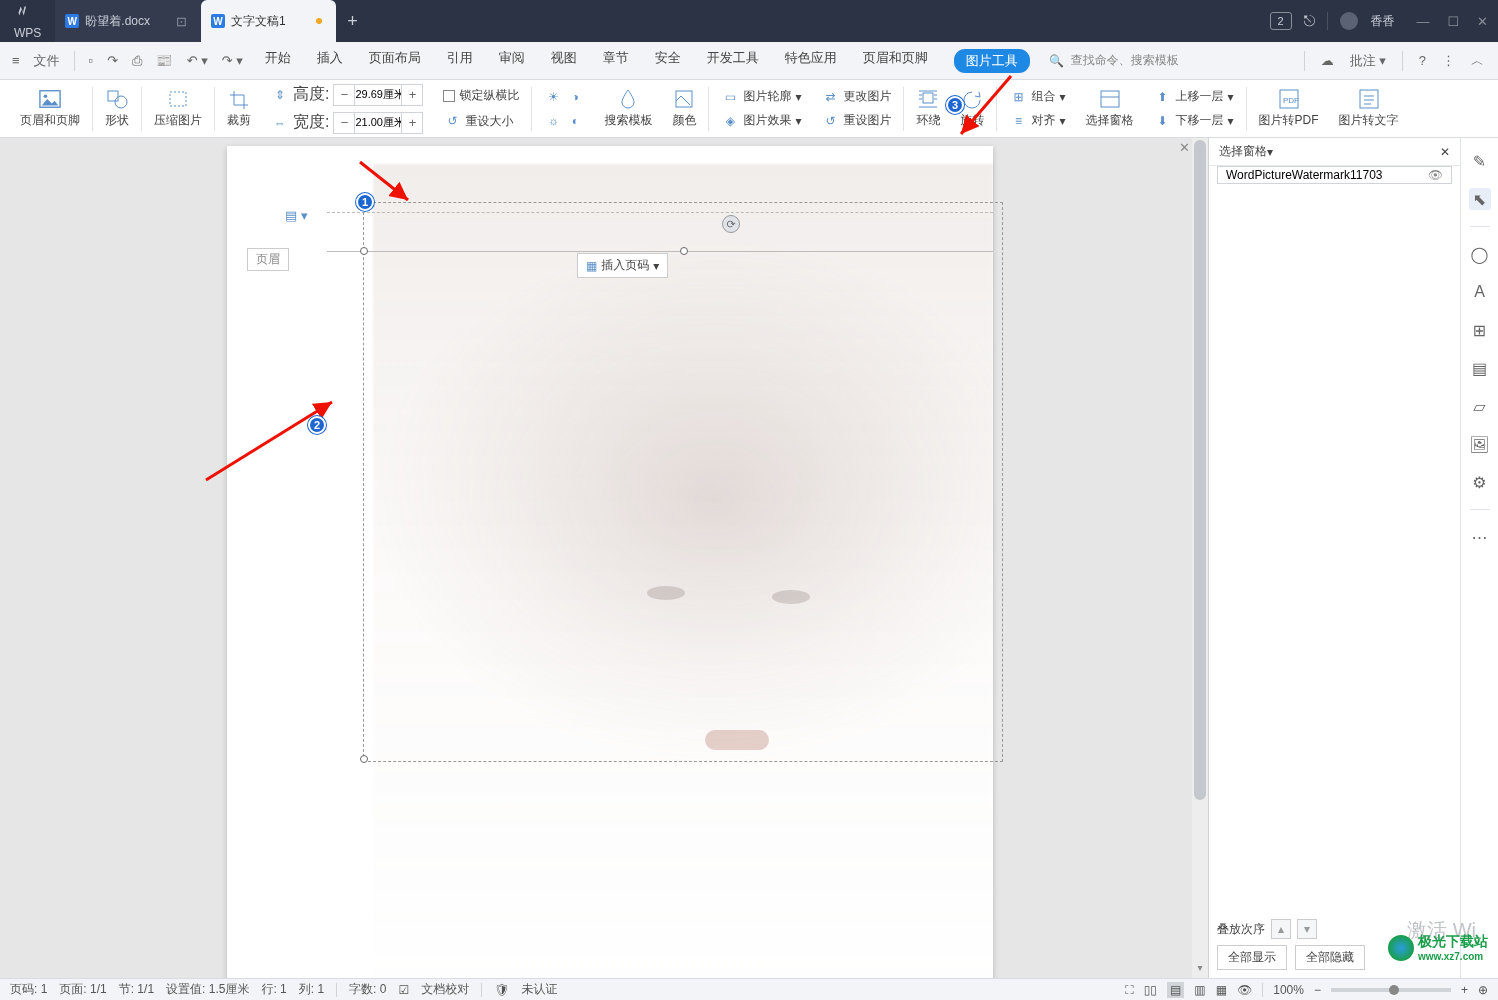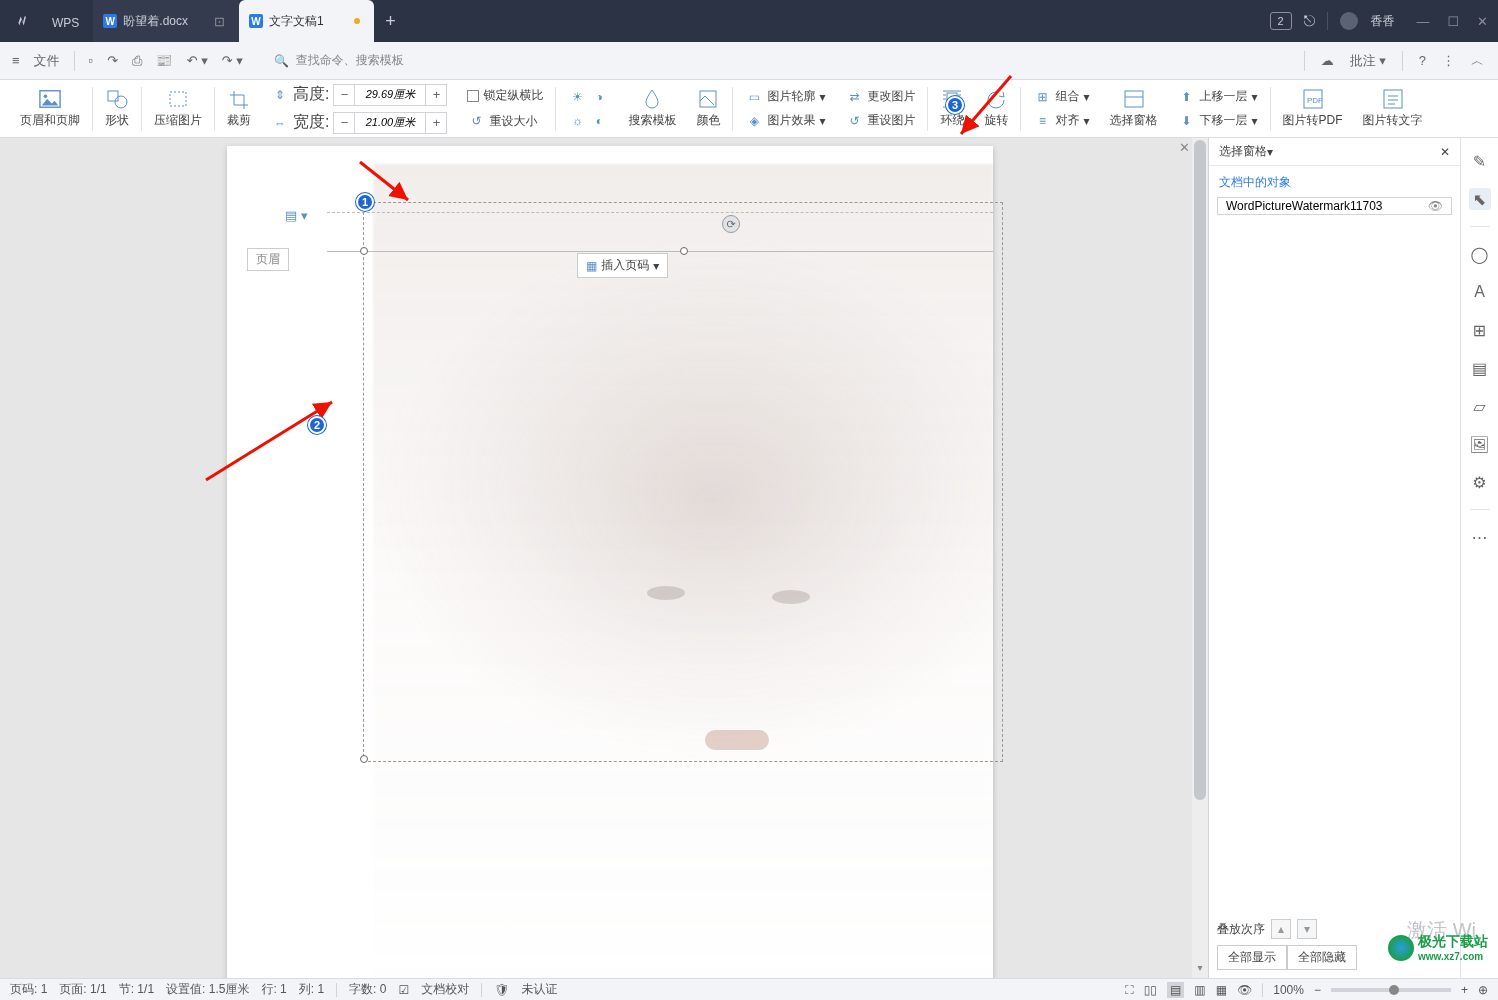--- a/index.html
+++ b/index.html
@@ -1,20 +1,20 @@
 <!DOCTYPE html>
 <html><head>
 <meta charset="utf-8">
 <style>
 * { margin: 0; padding: 0; box-sizing: border-box; font-family: "Microsoft YaHei", "PingFang SC", sans-serif; }
 body { background: #e6e6e6; width: 1498px; height: 1000px; overflow: hidden; position: relative; }
 
 
 .titlebar { height: 42px; background: #2c3344; display: flex; align-items: center; color: #c8cdd6; font-size: 12px; }
-.wps-logo { padding: 0 14px; display: flex; align-items: flex-end; gap: 20px; }
+.wps-logo { padding: 0 14px; display: flex; align-items: flex-start; gap: 6px; flex-direction: column; }
 .wps-logo svg { width: 18px; height: 18px; }
 .tab { height: 42px; display: flex; align-items: center; padding: 0 14px 0 10px; gap: 6px; position: relative; }
 .tab.inactive { background: #343b4e; }
 .tab.active { background: #f2f4f7; color: #333; border-top-left-radius: 6px; border-top-right-radius: 6px; }
 .tab .doc-icon { width: 14px; height: 14px; background: #2c7be5; border-radius: 2px; display: inline-flex; align-items: center; justify-content: center; color: #fff; font-size: 10px; font-weight: bold; }
 .tab .dot { width: 6px; height: 6px; border-radius: 50%; background: #f5a623; margin-left: 24px; }
 .tab .close { margin-left: 20px; font-size: 13px; color: #8a8f9a; }
 .tab.inactive .close { color: #8a8f9a; }
 .newtab { width: 34px; height: 34px; display: flex; align-items: center; justify-content: center; color: #c8cdd6; font-size: 18px; }
 .titlebar-right { margin-left: auto; display: flex; align-items: center; gap: 12px; padding-right: 10px; }
@@ -35,21 +35,21 @@
 
 .ribbon { height: 58px; background: #fff; border-bottom: 1px solid #d8dbe0; display: flex; align-items: center; font-size: 12px; color: #444; padding: 0 10px; }
 .ribbon .grp { display: flex; flex-direction: column; align-items: center; gap: 2px; padding: 0 10px; }
 .ribbon .grp.row { flex-direction: column; align-items: flex-start; gap: 4px; }
 .ribbon .sep { width: 1px; height: 44px; background: #e0e3e8; margin: 0 2px; }
 .ribbon .ico { width: 22px; height: 22px; display: flex; align-items: center; justify-content: center; color: #8b5cf6; }
 .ribbon .size-row { display: flex; align-items: center; gap: 4px; }
 .ribbon .size-row .lbl { font-size: 16px; }
 .ribbon .spin { display: flex; align-items: center; border: 1px solid #d0d3d8; height: 22px; }
 .ribbon .spin button { width: 20px; height: 20px; border: none; background: #fff; font-size: 13px; color: #666; cursor: pointer; }
-.ribbon .spin input { width: 72px; height: 20px; border: none; border-left: 1px solid #d0d3d8; border-right: 1px solid #d0d3d8; font-size: 11px; text-align: center; font-style: italic; }
+.ribbon .spin input { width: 48px; height: 20px; border: none; border-left: 1px solid #d0d3d8; border-right: 1px solid #d0d3d8; font-size: 11px; text-align: center; }
 .ribbon .chk { display: flex; align-items: center; gap: 4px; }
 .ribbon .chk .box { width: 12px; height: 12px; border: 1px solid #888; }
 .ribbon .mini-ico { width: 18px; height: 18px; display: inline-flex; align-items: center; justify-content: center; color: #5a8fc9; }
 .ribbon .line { display: flex; align-items: center; gap: 4px; }
 
 
 .workspace { position: absolute; top: 138px; left: 0; right: 0; bottom: 22px; background: #e6e6e6; display: flex; }
 .canvas-wrap { flex: 1; position: relative; overflow: hidden; }
 .page { position: absolute; left: 227px; top: 8px; width: 766px; height: 1050px; background: #fff; box-shadow: 0 2px 6px rgba(0,0,0,.2); }
 .watermark { position: absolute; left: 146px; top: 18px; width: 620px; height: 840px; background: radial-gradient(ellipse 340px 260px at 55% 40%, rgba(120,84,72,0.18), rgba(150,120,110,0.08) 60%, rgba(180,160,150,0) 100%), linear-gradient(180deg, rgba(140,110,95,0.12), rgba(200,170,155,0.05) 50%, rgba(255,255,255,0)); filter: blur(1px); }
@@ -71,21 +71,21 @@
 
 .sidepanel { width: 252px; background: #fff; border-left: 1px solid #d0d3d8; display: flex; flex-direction: column; position: relative; }
 .sidepanel .head { height: 28px; display: flex; align-items: center; padding: 0 10px; font-size: 12px; color: #444; border-bottom: 1px solid #e6e8eb; }
 .sidepanel .head .spacer { flex: 1; }
 .sidepanel .subhead { padding: 8px 10px 6px; font-size: 12px; color: #2c7be5; }
 .sidepanel .obj-row { margin: 0 8px; border: 1px solid #d0d3d8; height: 18px; display: flex; align-items: center; padding: 0 8px; font-size: 12px; justify-content: space-between; }
 .sidepanel .obj-row .eye { color: #888; }
 .sidepanel .foot { margin-top: auto; padding: 8px; font-size: 12px; color: #444; }
 .sidepanel .foot .row1 { display: flex; align-items: center; gap: 6px; margin-bottom: 6px; }
 .sidepanel .foot .sq { width: 20px; height: 20px; border: 1px solid #ccc; display: flex; align-items: center; justify-content: center; color: #999; background: #f5f6f8; }
-.sidepanel .foot .btns { display: flex; }
+.sidepanel .foot .btns { display: flex; gap: 8px; }
 .sidepanel .foot .btn { border: 1px solid #ccc; padding: 3px 10px; background: #fff; }
 .v-toolbar { position: absolute; top: 0; right: 0; width: 38px; background: #fff; border-left: 1px solid #e0e3e8; display: flex; flex-direction: column; align-items: center; gap: 16px; padding-top: 12px; color: #666; }
 .v-toolbar .item { width: 22px; height: 22px; display: flex; align-items: center; justify-content: center; }
 .v-toolbar .item.active { background: #e8eef8; border-radius: 3px; }
 .v-toolbar .sep { width: 20px; height: 1px; background: #e0e3e8; }
 .scrollbar-v { position: absolute; right: 290px; top: 0; bottom: 0; width: 16px; background: #ededed; }
 .scrollbar-v .thumb { position: absolute; left: 2px; right: 2px; top: 2px; height: 660px; background: #c4c7cc; border-radius: 6px; }
 .scrollbar-v .arr { position: absolute; left: 0; right: 0; height: 16px; text-align: center; font-size: 10px; color: #888; }
 .canvas-close { position: absolute; right: 2px; top: 2px; color: #888; font-size: 13px; }
 
@@ -140,20 +140,34 @@
   <div class="left-icons">
     <span>≡</span>
     <span>文件</span>
     <div class="sep"></div>
     <span>▫</span>
     <span>↷</span>
     <span>⎙</span>
     <span>📰</span>
     <span>↶ ▾</span>
     <span>↷ ▾</span>
+  </div>
+  <div class="menu-items">
+    <span>开始</span>
+    <span>插入</span>
+    <span>页面布局</span>
+    <span>引用</span>
+    <span>审阅</span>
+    <span>视图</span>
+    <span>章节</span>
+    <span>安全</span>
+    <span>开发工具</span>
+    <span>特色应用</span>
+    <span>页眉和页脚</span>
+    <span class="menu-pill">图片工具</span>
   </div>
   <div class="search-box">
     <span>🔍</span>
     <span>查找命令、搜索模板</span>
   </div>
   <div class="right">
     <div class="sep"></div>
     <span>☁</span>
     <span><span>批注</span> ▾</span>
     <div class="sep"></div>
@@ -378,21 +392,20 @@
       </svg>
     <div class="marker-circ" style="left:308px;top:278px;">2</div>
   </div>
 
   <div class="sidepanel">
     <div class="head">
       <span>选择窗格</span> ▾
       <span class="spacer"></span>
       <span>✕</span>
     </div>
-    <div class="subhead">文档中的对象</div>
     <div class="obj-row">
       <span>WordPictureWatermark11703</span>
       <span class="eye">👁</span>
     </div>
     <div class="foot">
       <div class="row1">
         <span>叠放次序</span>
         <span class="sq">▴</span>
         <span class="sq">▾</span>
       </div>

